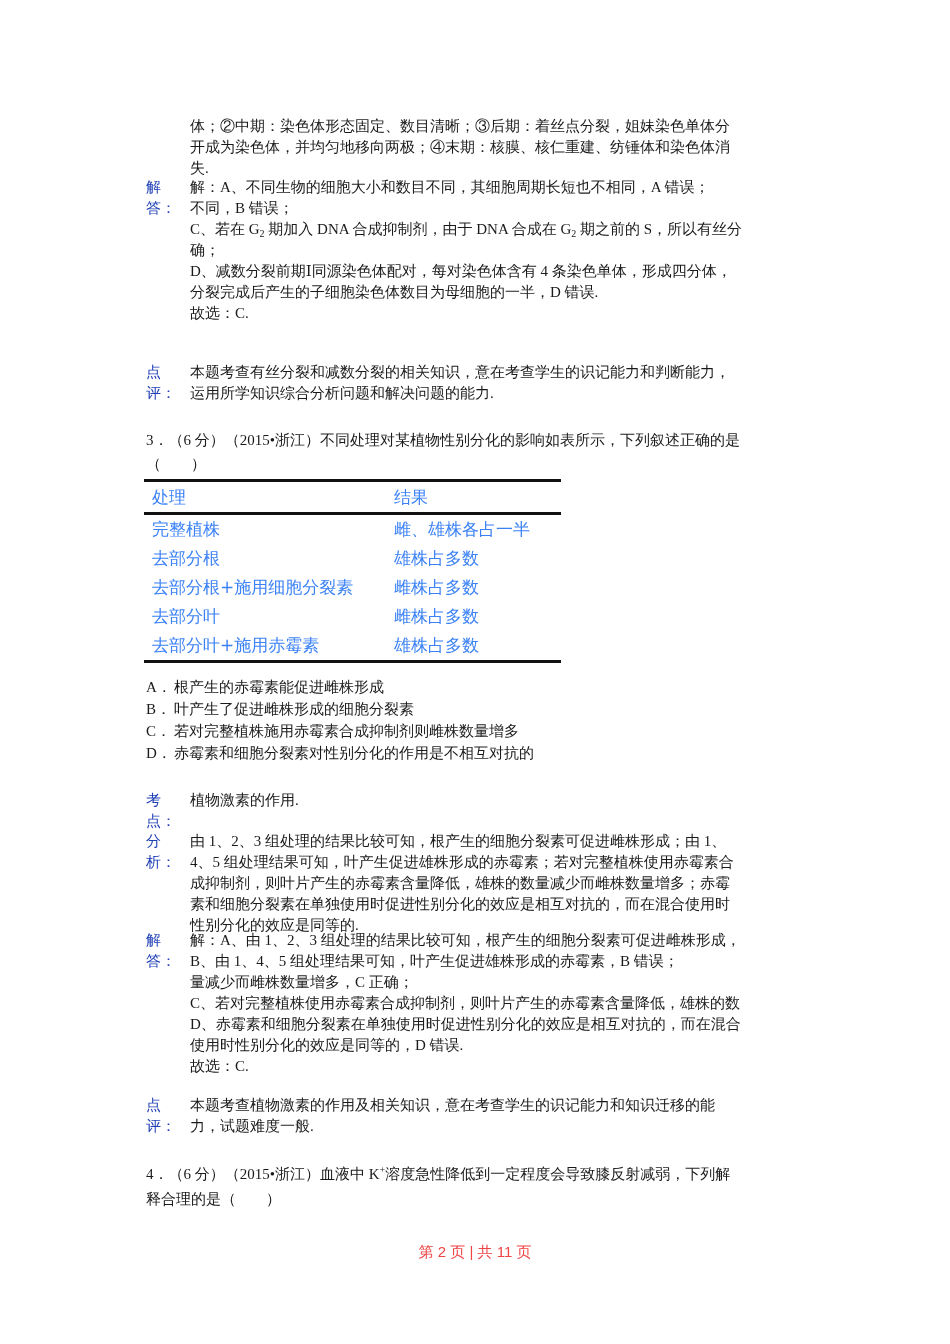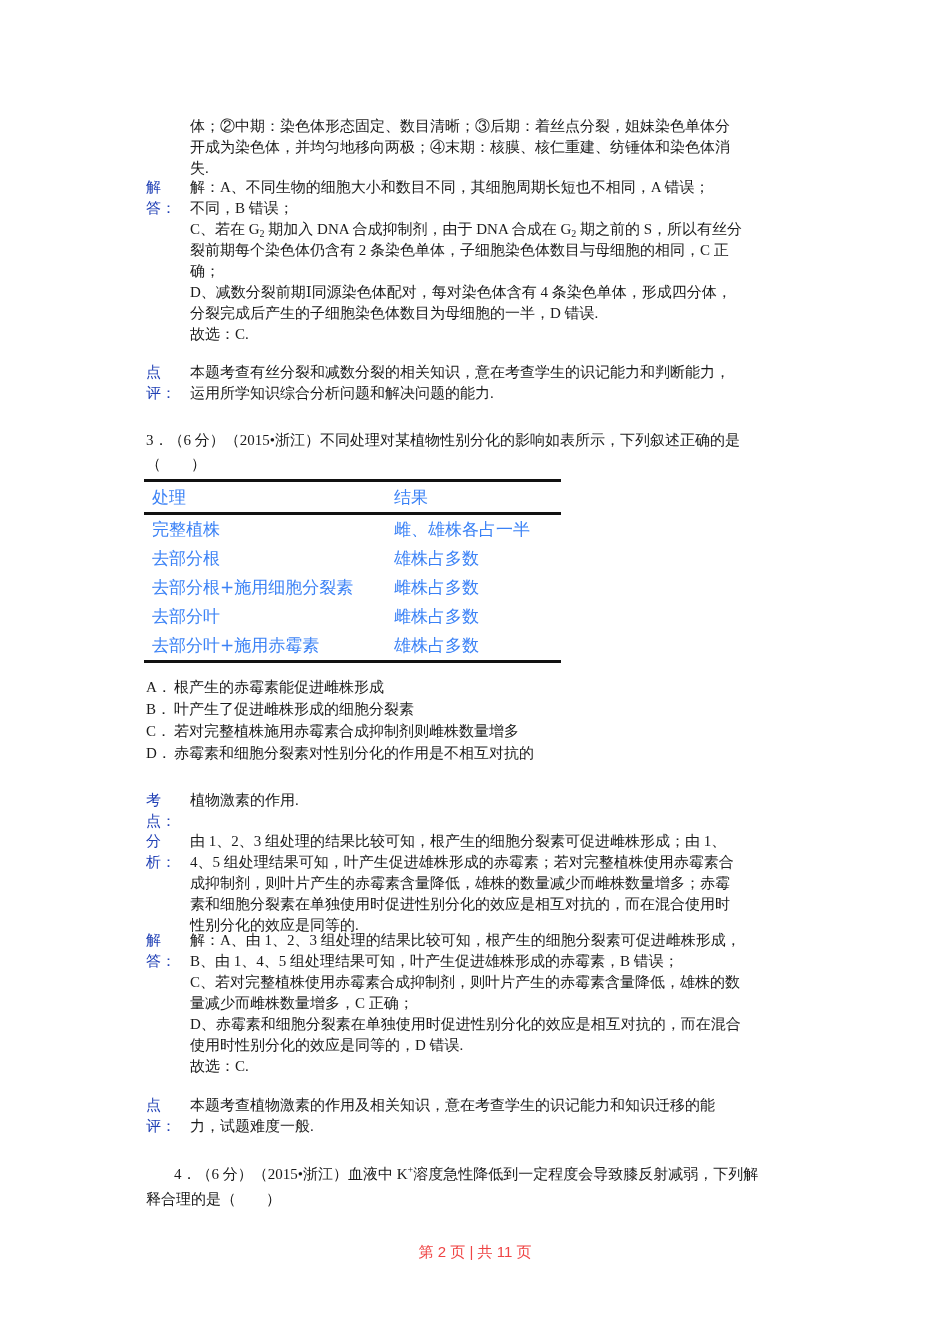--- a/index.html
+++ b/index.html
@@ -55,21 +55,20 @@
 
   <div class="block labeled" style="top:177px;">
     <div class="lbl">
       <span>解</span>
       <span>答：</span>
     </div>
     <div class="body-text">
       <p>解：A、不同生物的细胞大小和数目不同，其细胞周期长短也不相同，A 错误；</p>
       <p>不同，B 错误；</p>
       <p><span>C、若在 G</span><sub>2</sub><span> 期加入 DNA 合成抑制剂，由于 DNA 合成在 G</span><sub>2</sub><span> 期之前的 S，所以有丝分</span></p>
-      <p>裂前期每个染色体仍含有 2 条染色单体，子细胞染色体数目与母细胞的相同，C 正</p>
       <p>确；</p>
       <p>D、减数分裂前期Ⅰ同源染色体配对，每对染色体含有 4 条染色单体，形成四分体，</p>
       <p>分裂完成后产生的子细胞染色体数目为母细胞的一半，D 错误.</p>
       <p>故选：C.</p>
     </div>
   </div>
 
   <div class="block labeled" style="top:362px;">
     <div class="lbl">
       <span>点</span>
@@ -157,39 +156,39 @@
   </div>
 
   <div class="block labeled" style="top:930px;">
     <div class="lbl">
       <span>解</span>
       <span>答：</span>
     </div>
     <div class="body-text">
       <p>解：A、由 1、2、3 组处理的结果比较可知，根产生的细胞分裂素可促进雌株形成，</p>
       <p>B、由 1、4、5 组处理结果可知，叶产生促进雄株形成的赤霉素，B 错误；</p>
+      <p>量减少而雌株数量增多，C 正确；</p>
       <p>C、若对完整植株使用赤霉素合成抑制剂，则叶片产生的赤霉素含量降低，雄株的数</p>
-      <p>量减少而雌株数量增多，C 正确；</p>
       <p>D、赤霉素和细胞分裂素在单独使用时促进性别分化的效应是相互对抗的，而在混合</p>
       <p>使用时性别分化的效应是同等的，D 错误.</p>
       <p>故选：C.</p>
     </div>
   </div>
 
   <div class="block labeled" style="top:1095px;">
     <div class="lbl">
       <span>点</span>
       <span>评：</span>
     </div>
     <div class="body-text">
       <p>本题考查植物激素的作用及相关知识，意在考查学生的识记能力和知识迁移的能</p>
       <p>力，试题难度一般.</p>
     </div>
   </div>
 
   <div class="block" style="top:1161px; width:680px;">
-    <p class="line" style="line-height:26px;margin-left:28px;"><span>4．（6 分）（2015•浙江）血液中 K</span><sup>+</sup><span>溶度急性降低到一定程度会导致膝反射减弱，下列解</span></p>
+    <p class="line" style="line-height:26px;"><span>4．（6 分）（2015•浙江）血液中 K</span><sup>+</sup><span>溶度急性降低到一定程度会导致膝反射减弱，下列解</span></p>
     <p class="line" style="line-height:24px;">释合理的是（　　）</p>
   </div>
 
   <div class="footer">第 2 页 | 共 11 页</div>
 
 </div>
 
 </body></html>

